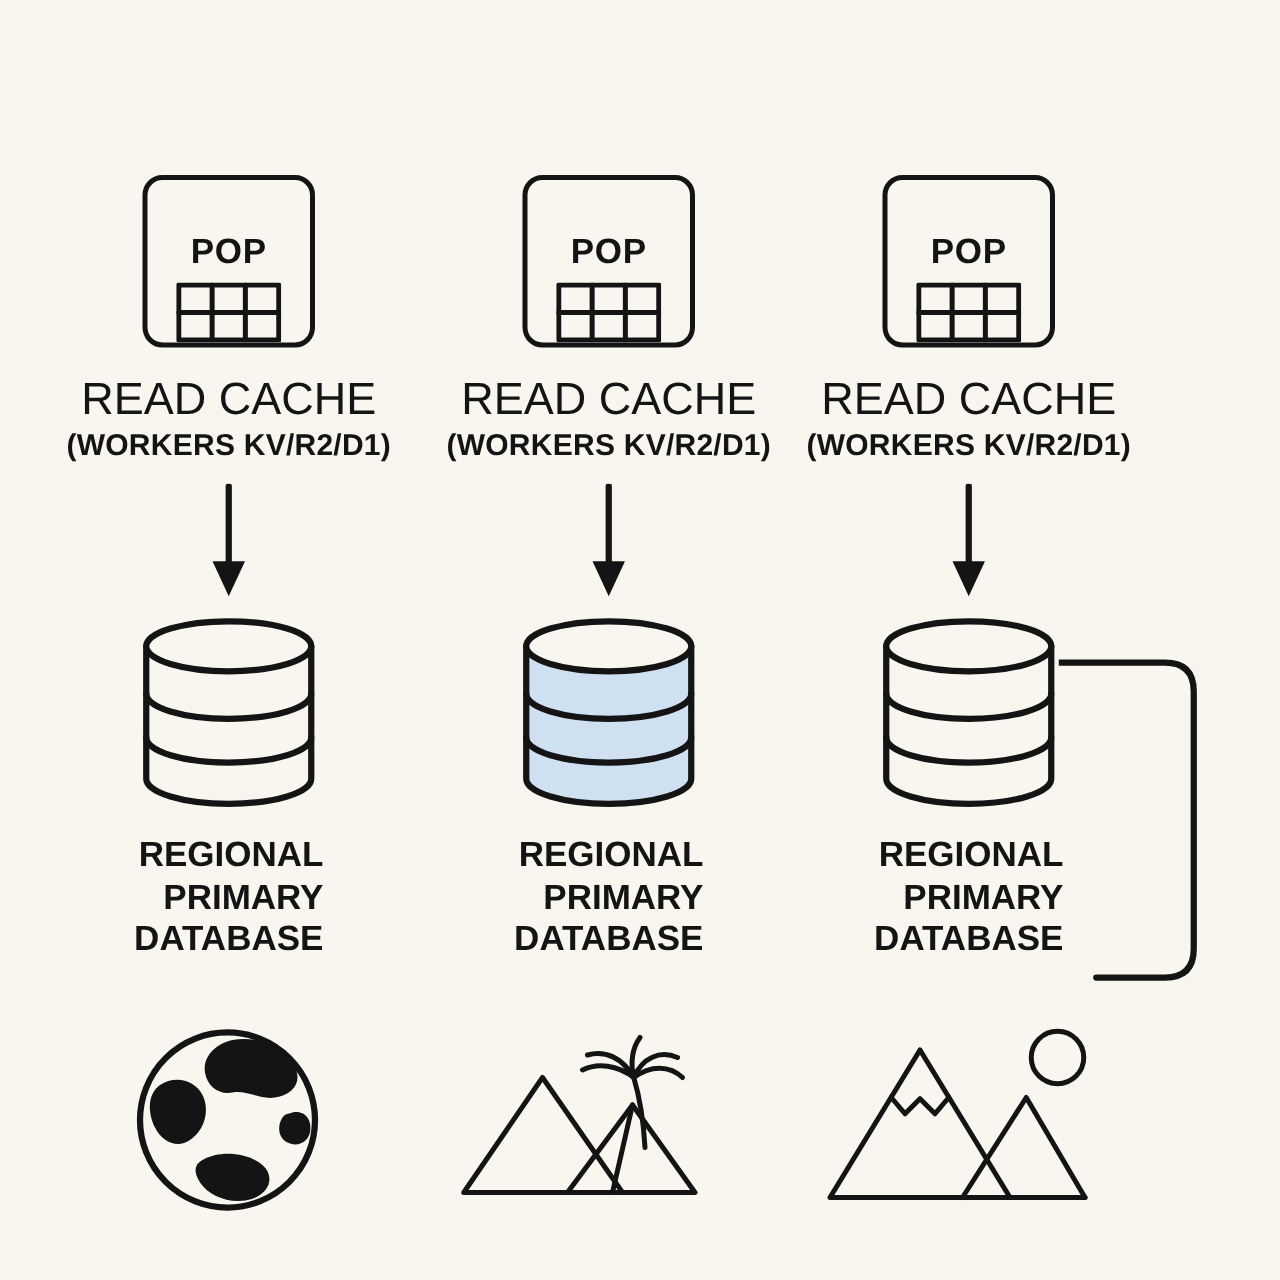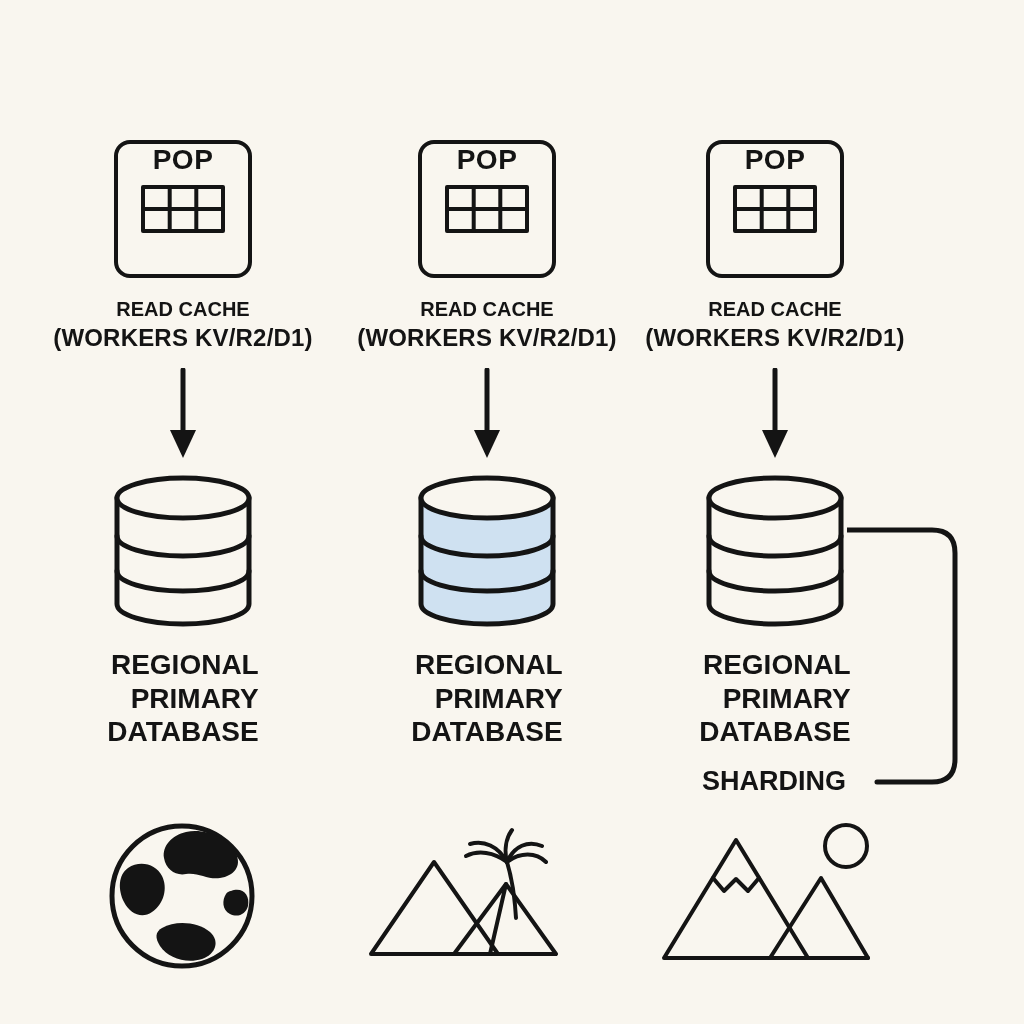--- a/index.html
+++ b/index.html
@@ -23,24 +23,24 @@
   .column{
     position:absolute;top:140px;width:300px;
     display:flex;flex-direction:column;align-items:center;
   }
   .col-1{left:33px;}
   .col-2{left:337px;}
   .col-3{left:625px;}
   .pop-box{
     width:138px;height:138px;border:4.5px solid var(--ink);
     border-radius:16px;display:flex;flex-direction:column;
-    align-items:center;justify-content:flex-start;gap:9px;
+    align-items:center;justify-content:flex-end;gap:9px;
   }
   .pop-label{font-size:28px;font-weight:800;letter-spacing:0.5px;}
-  .cache-title{margin-top:20px;font-size:20px;font-weight:700;}
+  .cache-title{margin-top:20px;font-size:36px;font-weight:400;}
   .cache-subtitle{margin-top:3px;font-size:24px;font-weight:600;letter-spacing:0.2px;}
   .arrow{margin-top:16px;}
   .cylinder{margin-top:14px;}
   .db-label{margin-top:16px;font-size:28px;font-weight:800;text-align:right;line-height:1.2;}
   .st{stroke:var(--ink);stroke-width:5;stroke-linecap:round;stroke-linejoin:round;}
   .st4{stroke:var(--ink);stroke-width:4;stroke-linecap:round;stroke-linejoin:round;}
   .ink{fill:var(--ink);}
   .bgfill{fill:var(--background);}
   .sharding{
     position:absolute;left:702px;top:766px;
@@ -141,21 +141,20 @@
     <div class="db-label">
       <div>REGIONAL</div>
       <div>PRIMARY</div>
       <div>DATABASE</div>
     </div>
   </div>
 
   <svg class="connector" width="120" height="280" viewBox="0 0 120 280">
     <path class="st" fill="none" d="M0,15 H85 Q108,15 108,38 V244 Q108,267 85,267 H30"></path>
   </svg>
-  <div class="sharding">SHARDING</div>
 
   <svg class="region-icon globe" width="152" height="152" viewBox="0 0 152 152">
     <circle class="st" cx="76" cy="76" r="70" fill="none"></circle>
     <path class="ink" d="M80,12 C100,8 122,18 130,34 C136,46 128,56 114,58 C102,60 92,52 80,54 C70,56 60,50 58,38 C56,26 66,15 80,12 Z"></path>
     <path class="ink" d="M22,48 C34,40 50,44 56,56 C62,68 58,84 46,92 C36,99 24,94 18,82 C12,70 12,55 22,48 Z"></path>
     <path class="ink" d="M128,70 C138,68 144,76 142,86 C140,94 132,98 124,94 C116,90 116,80 120,74 C122,71 125,71 128,70 Z"></path>
     <path class="ink" d="M56,108 C70,100 92,102 104,112 C114,121 110,134 96,139 C80,144 62,138 54,126 C49,118 49,112 56,108 Z"></path>
   </svg>
 
   <svg class="region-icon pyramids" width="205" height="145" viewBox="0 0 205 145">

